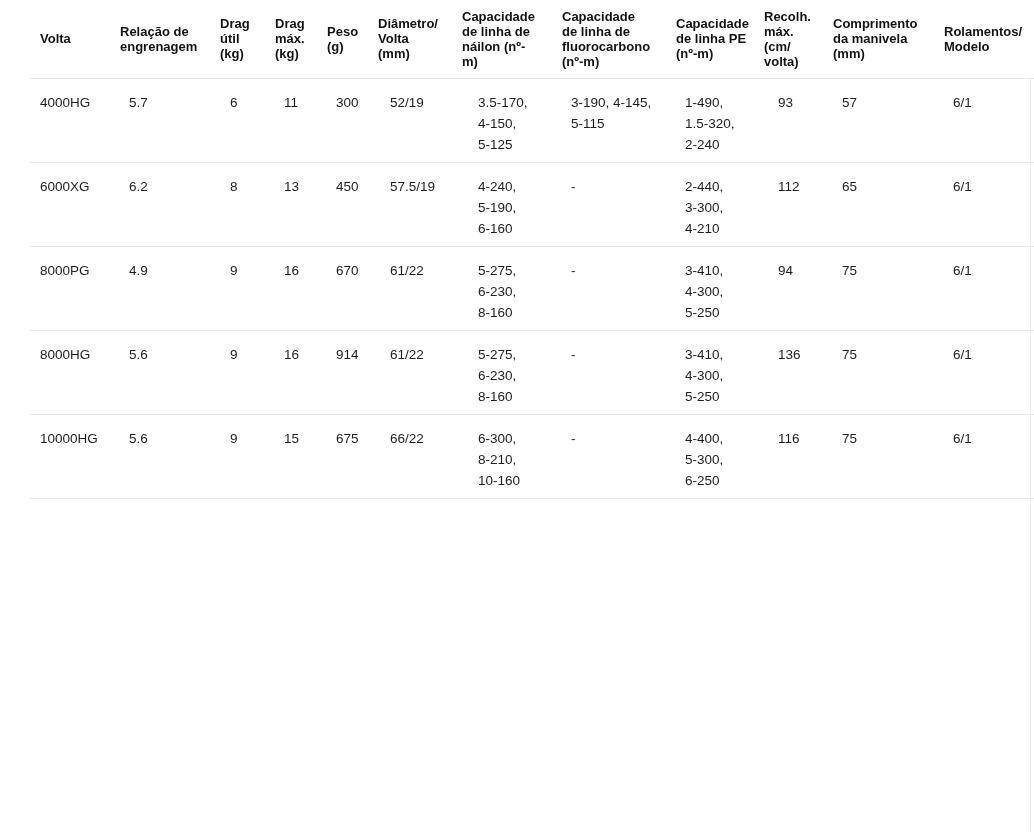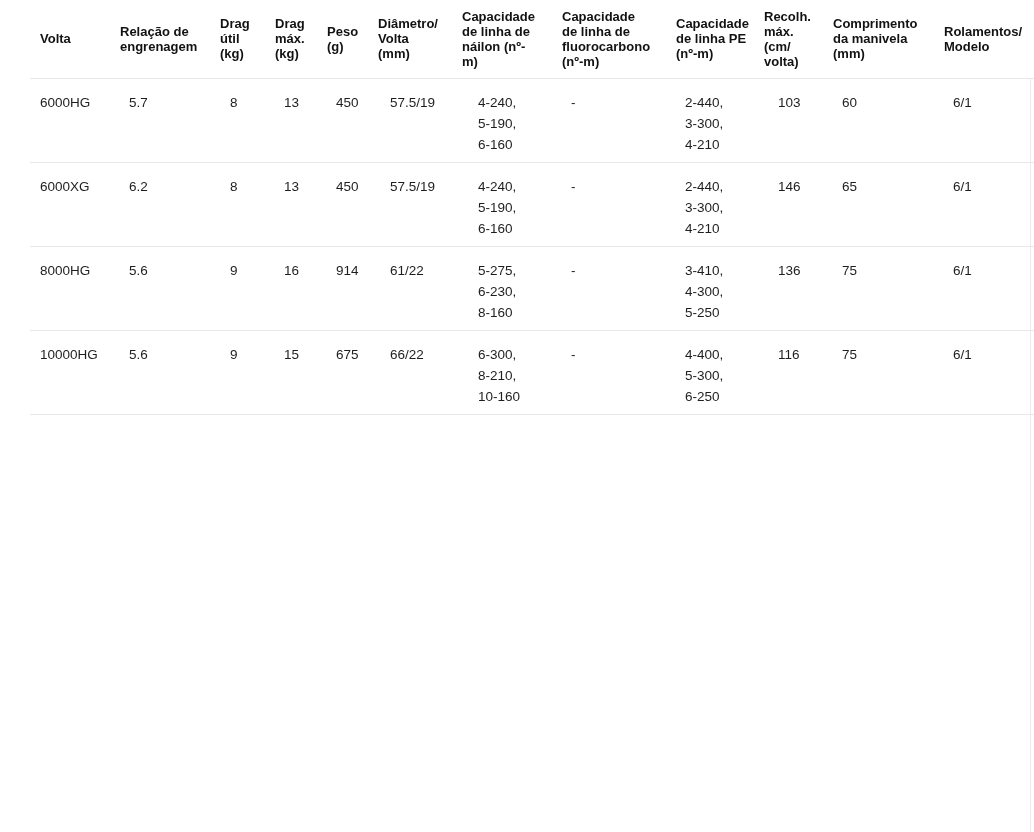--- a/index.html
+++ b/index.html
@@ -114,62 +114,81 @@
 (cm/
 volta)</th>
         <th>Comprimento
 da manivela
 (mm)</th>
         <th>Rolamentos/
 Modelo</th>
       </tr>
     </thead>
     <tbody>
-
-
-
-
-  <tr>
-    <td>6000HG</td>
+  <tr>
+    <td>4000HG</td>
     <td>5.7</td>
-    <td>8</td>
-    <td>13</td>
-    <td>450</td>
-    <td>57.5/19</td>
-    <td>4-240,
-5-190,
-6-160</td>
-    <td>-</td>
-    <td>2-440,
-3-300,
-4-210</td>
-    <td>103</td>
-    <td>60</td>
-    <td>6/1</td>
-  </tr>
+    <td>6</td>
+    <td>11</td>
+    <td>300</td>
+    <td>52/19</td>
+    <td>3.5-170,
+4-150,
+5-125</td>
+    <td>3-190, 4-145,
+5-115</td>
+    <td>1-490,
+1.5-320,
+2-240</td>
+    <td>93</td>
+    <td>57</td>
+    <td>6/1</td>
+  </tr>
+
+
+
+
 
   <tr>
     <td>6000XG</td>
     <td>6.2</td>
     <td>8</td>
     <td>13</td>
     <td>450</td>
     <td>57.5/19</td>
     <td>4-240,
 5-190,
 6-160</td>
     <td>-</td>
     <td>2-440,
 3-300,
 4-210</td>
-    <td>146</td>
+    <td>112</td>
     <td>65</td>
     <td>6/1</td>
   </tr>
 
+  <tr>
+    <td>8000PG</td>
+    <td>4.9</td>
+    <td>9</td>
+    <td>16</td>
+    <td>670</td>
+    <td>61/22</td>
+    <td>5-275,
+6-230,
+8-160</td>
+    <td>-</td>
+    <td>3-410,
+4-300,
+5-250</td>
+    <td>94</td>
+    <td>75</td>
+    <td>6/1</td>
+  </tr>
 
   <tr>
     <td>8000HG</td>
     <td>5.6</td>
     <td>9</td>
     <td>16</td>
     <td>914</td>
     <td>61/22</td>
     <td>5-275,
 6-230,

